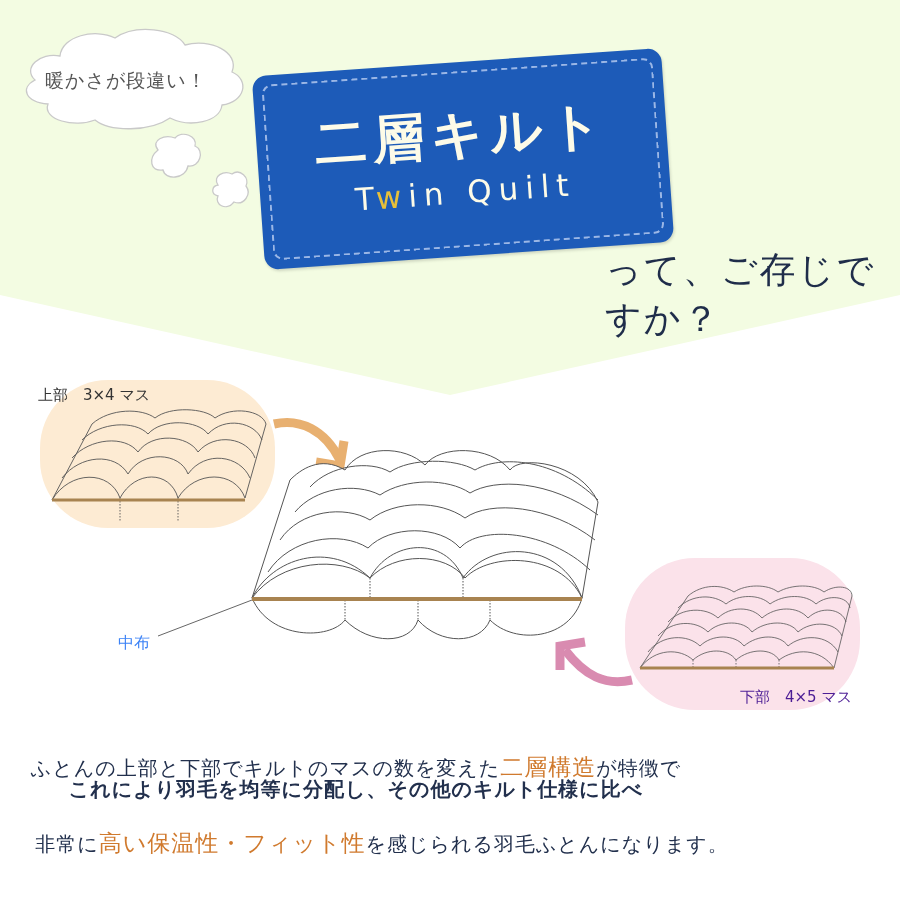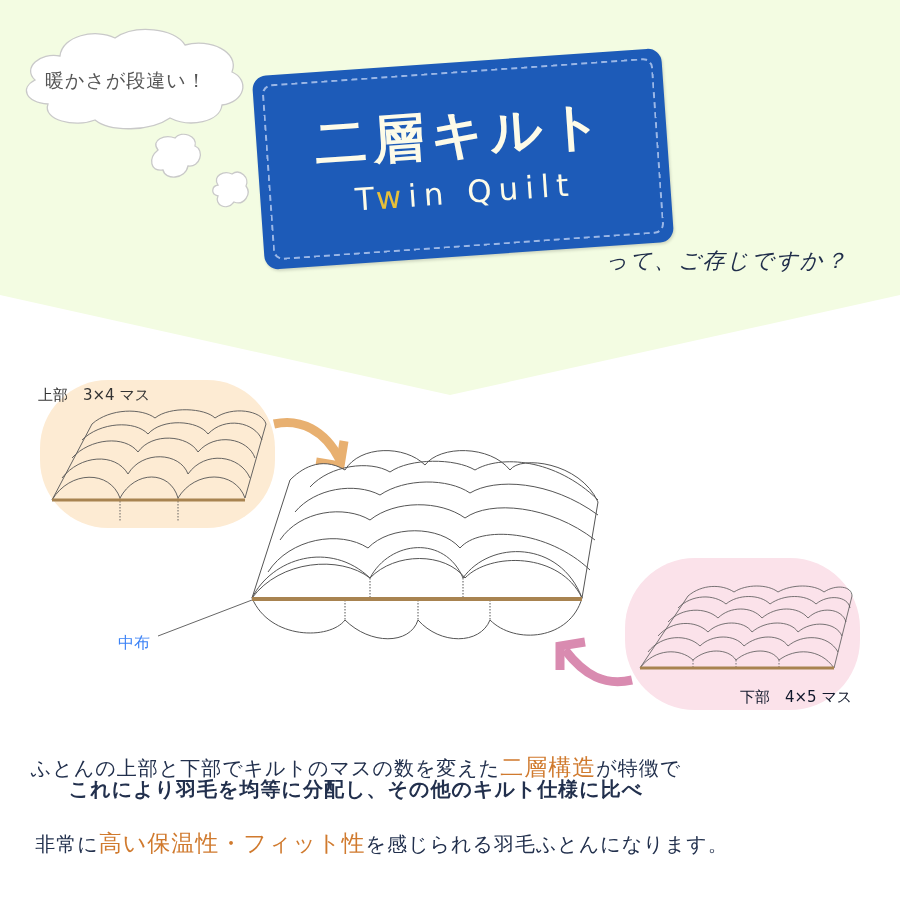--- a/index.html
+++ b/index.html
@@ -5,23 +5,23 @@
   html, body { margin: 0; padding: 0; }
   body { width: 900px; height: 900px; position: relative; overflow: hidden; background: #ffffff; font-family: "DejaVu Sans", sans-serif; }
   .bg-svg { position: absolute; left: 0; top: 0; width: 900px; height: 900px; }
   .abs { position: absolute; }
   .cloud-text { left: 45px; top: 68px; width: 190px; font-size: 19px; color: #555; letter-spacing: 1px; }
   .badge { left: 258px; top: 62px; width: 410px; height: 194px; transform: rotate(-4deg); transform-origin: center; background: #1d5bb8; border-radius: 14px; box-shadow: 1px 2px 3px rgba(0,0,0,0.15); }
   .badge-inner { position: absolute; left: 9px; top: 9px; right: 9px; bottom: 9px; border: 2px dashed #9bb7e6; border-radius: 10px; }
   .badge-title { position: absolute; left: 0; right: 0; top: 38px; text-align: center; color: #fdfbe8; font-weight: bold; font-size: 52px; letter-spacing: 6px; }
   .badge-sub { position: absolute; left: 0; right: 0; top: 112px; text-align: center; color: #fdfbe8; font-size: 31px; letter-spacing: 7px; font-family: "DejaVu Sans", sans-serif; }
   .badge-sub .hl { color: #e7c03a; }
-  .question { left: 605px; top: 246px; font-size: 22px; color: #1f2d4a; letter-spacing: 2px; font-style: italic; }
+  .question { left: 605px; top: 246px; font-size: 36px; color: #1f2d4a; letter-spacing: 2px; }
   .label-top { left: 38px; top: 386px; font-size: 15px; color: #333; text-align: right; }
-  .label-bottom { left: 740px; top: 688px; font-size: 15px; color: #0f172a; }
+  .label-bottom { left: 740px; top: 688px; font-size: 15px; color: #4c1d95; }
   .label-middle { left: 118px; top: 633px; font-size: 16px; color: #3b82f6; }
   .desc { left: 0; width: 712px; text-align: center; font-size: 20px; color: #22304d; letter-spacing: 1px; }
   .desc .em { color: #d07a2e; font-size: 23px; }
   .l1 { top: 752px; } .l2 { top: 776px; font-weight: bold; } .l3 { top: 828px; padding-left: 26px; }
 </style>
 </head>
 <body>
 
 <svg class="bg-svg" viewBox="0 0 900 900" xmlns="http://www.w3.org/2000/svg">
 

